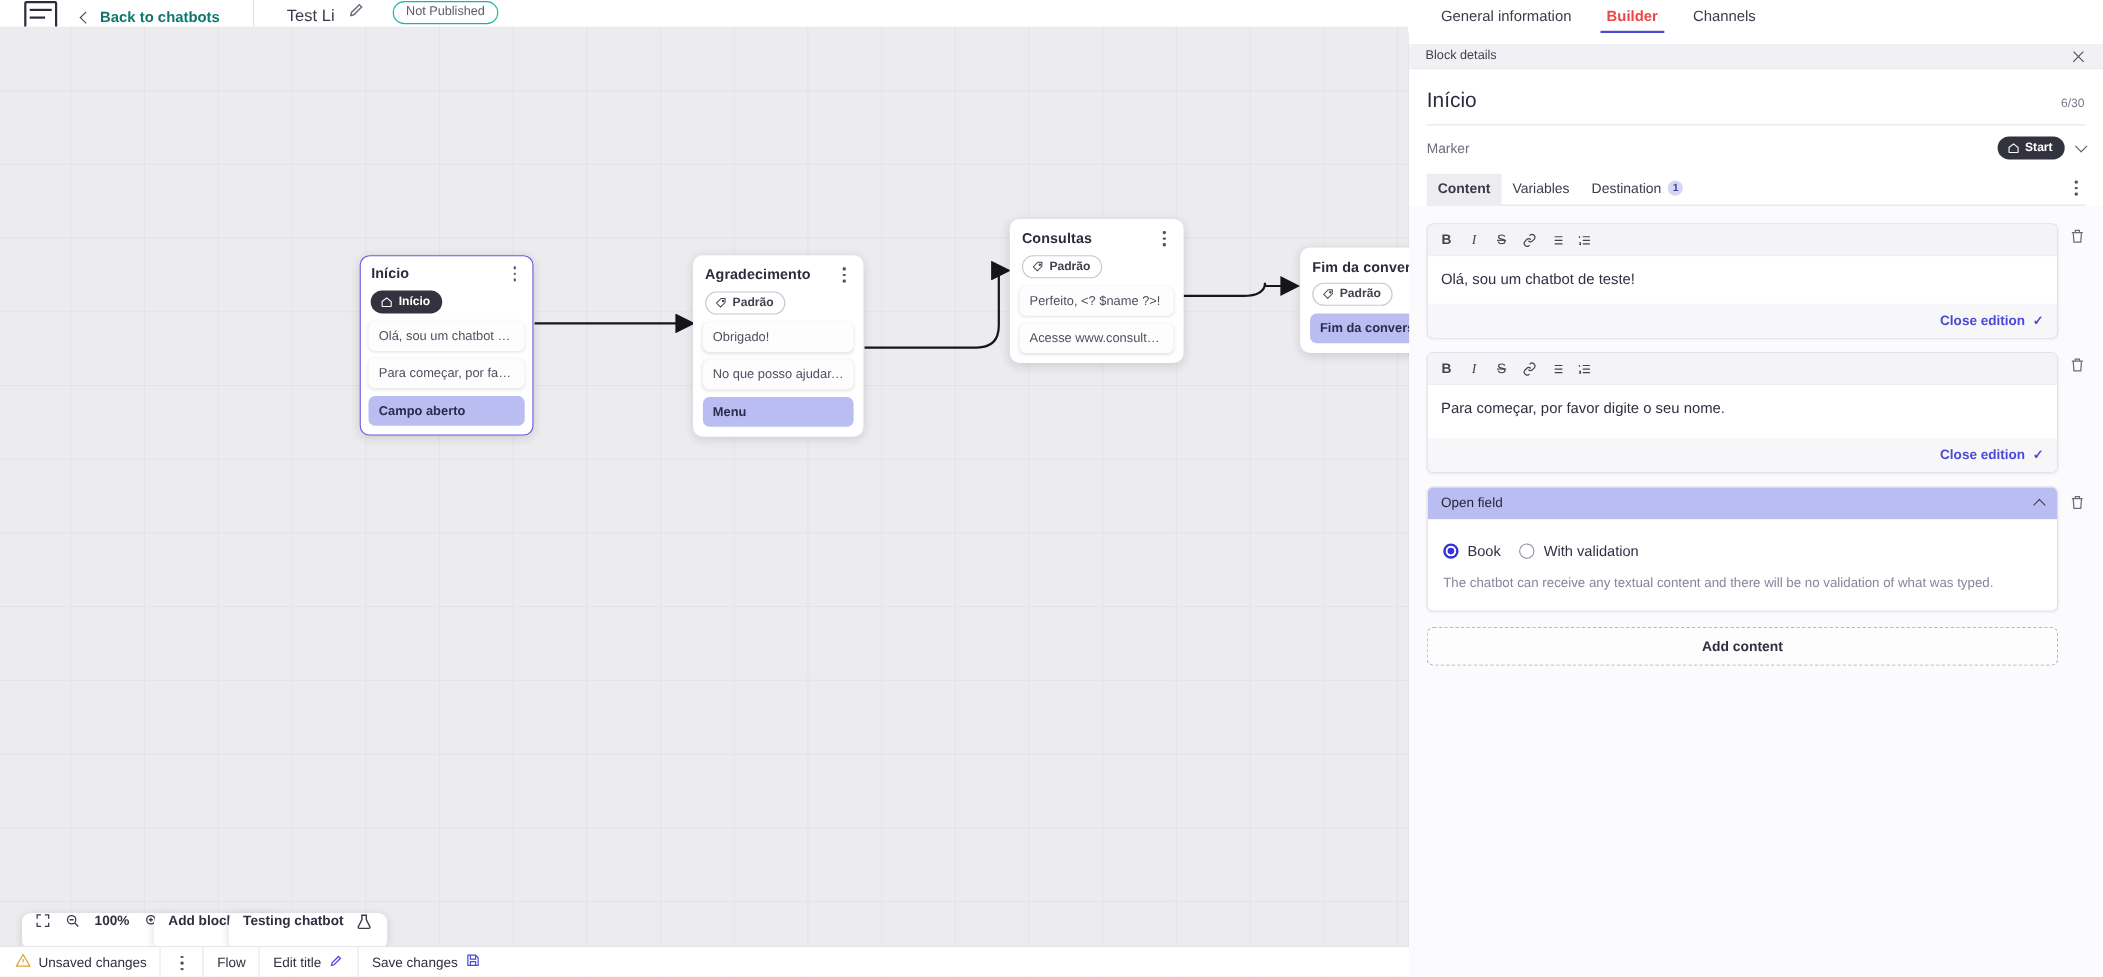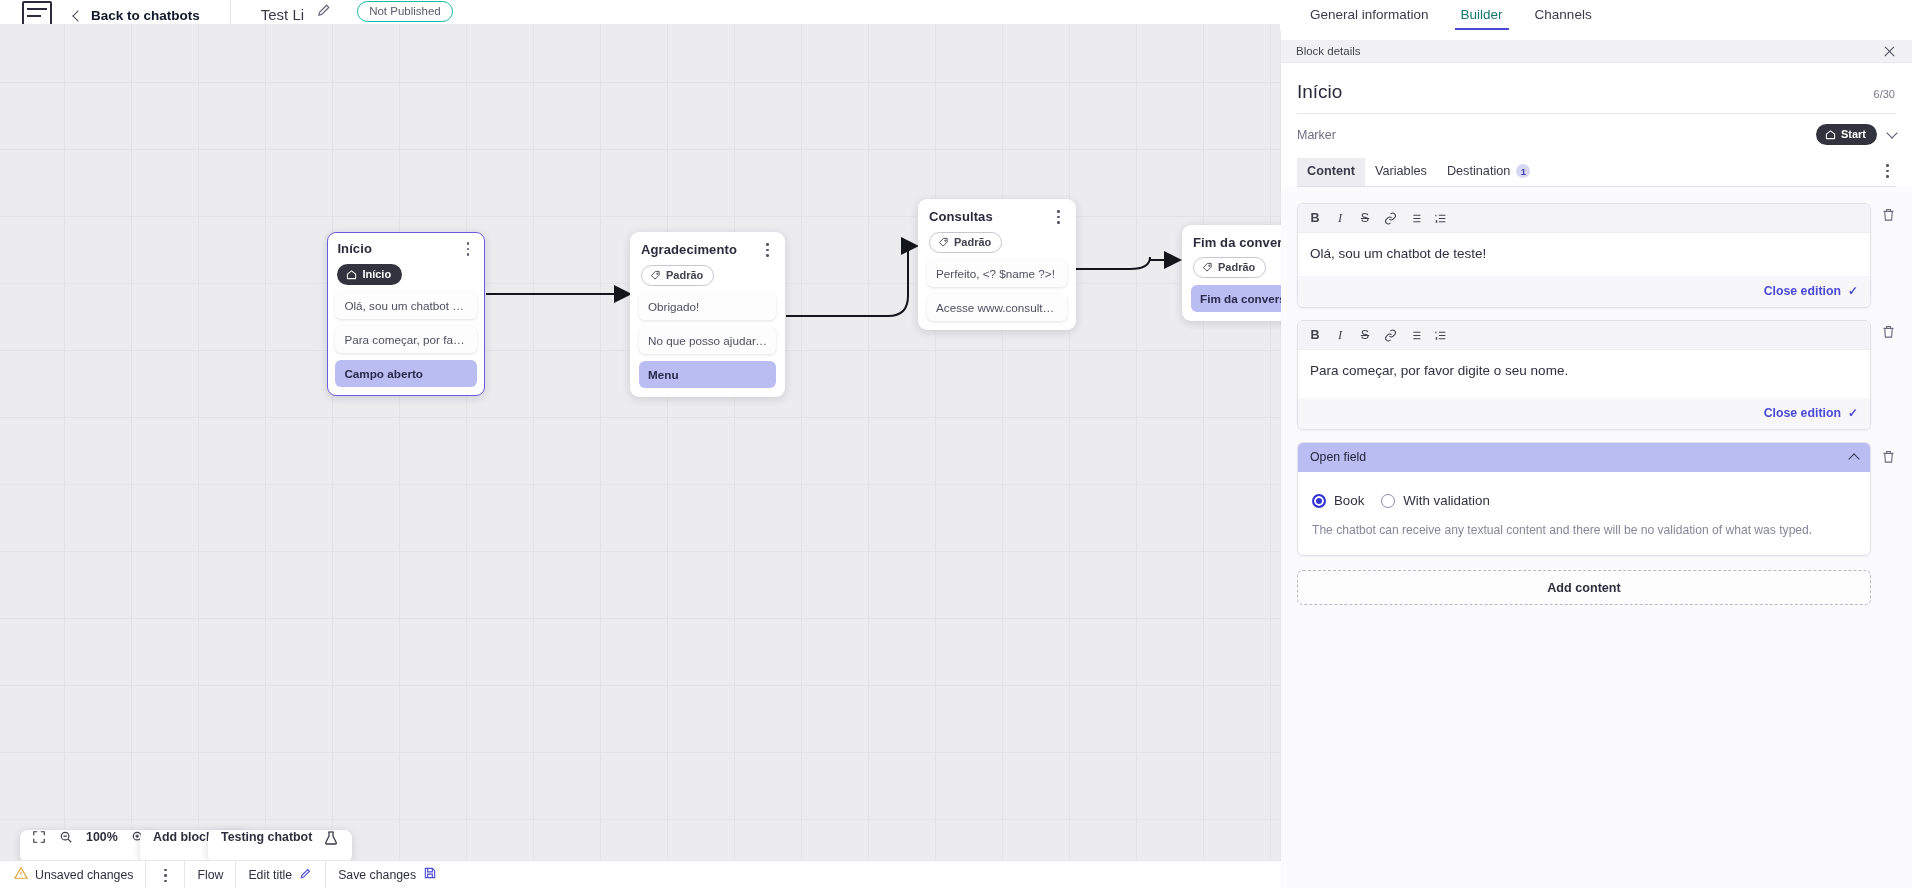--- a/index.html
+++ b/index.html
@@ -25,21 +25,21 @@
   #logo-box::before {
     content: ""; position: absolute; left: 3px; top: 5px; right: 3px; height: 2px;
     background: #2b2b3d;
   }
   #logo-box::after {
     content: ""; position: absolute; left: 3px; top: 12px; right: 9px; height: 2px;
     background: #2b2b3d;
   }
   #back-link {
     display: flex; align-items: center; gap: 9px; margin-left: 22px; margin-bottom: 1px;
-    color: #0f172a; font-size: 13.5px; font-weight: 700; cursor: pointer;
+    color: #0f766e; font-size: 13.5px; font-weight: 700; cursor: pointer;
   }
   .chev-left {
     width: 8px; height: 8px; border-left: 1.7px solid #4a4a5a; border-bottom: 1.7px solid #4a4a5a;
     transform: rotate(45deg); display: inline-block;
   }
   #topbar-div {
     width: 1px; background: #e2e2e8; height: 24px; margin-left: 30px;
   }
   #bot-title {
     margin-left: 30px; margin-bottom: 1px; font-size: 15px; color: #3a3a4a;
@@ -54,21 +54,21 @@
   
   #top-tabs {
     position: absolute; right: 0; top: 0; width: 632px; height: 30px;
     display: flex; align-items: flex-end; gap: 0; background: #fff; z-index: 41;
     padding-left: 14px;
   }
   .ttab {
     font-size: 13.5px; color: #3a3a4a; padding: 0 16px 8px; cursor: pointer;
     white-space: nowrap; position: relative;
   }
-  .ttab.active { color: #0f766e; font-weight: 400; }
+  .ttab.active { color: #ef4444; font-weight: 700; }
   .ttab.active::after {
     content: ""; position: absolute; left: 10px; right: 10px; bottom: 0; height: 2px;
     background: #4a4ad6;
   }
 
   
   #canvas {
     position: absolute; left: 0; top: 24px; width: 1281px; height: 864px;
     background-color: #ececef;
     background-image:

